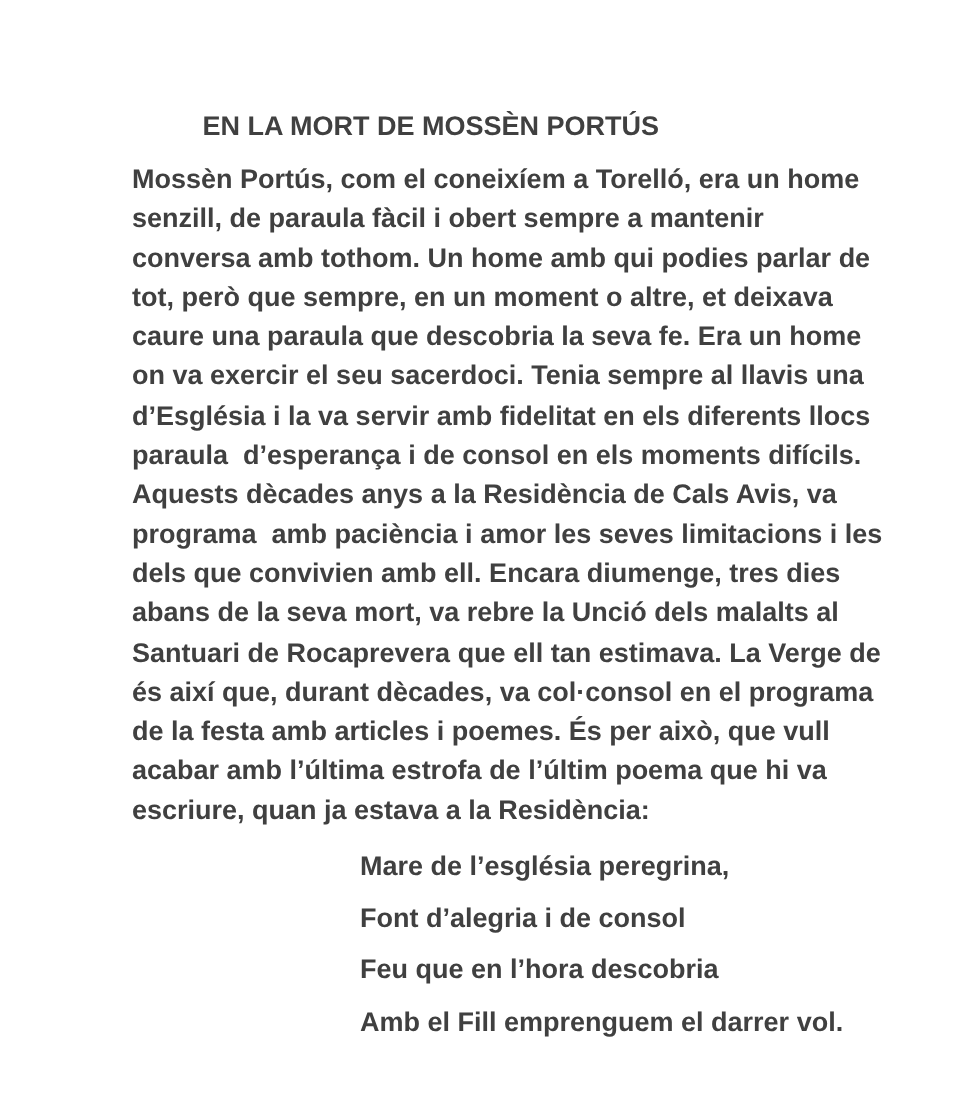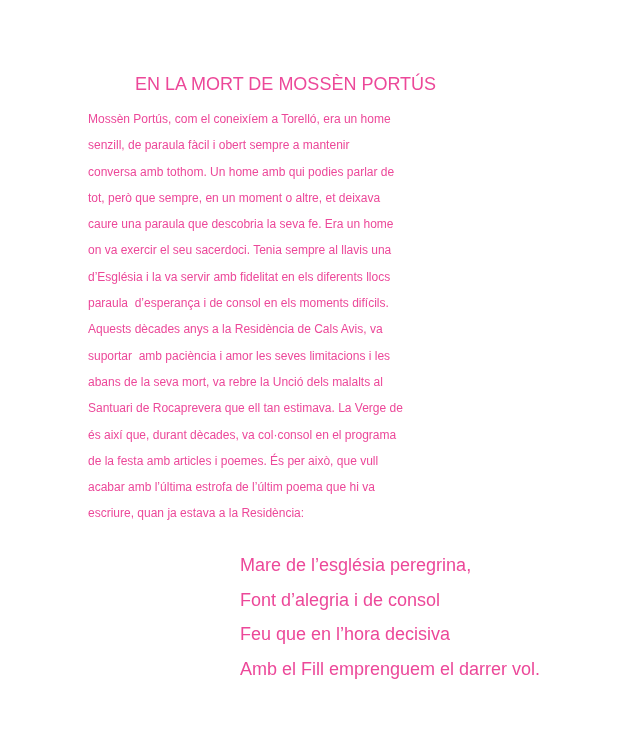--- a/index.html
+++ b/index.html
@@ -23,59 +23,60 @@
     font-size: 18px;
     line-height: 26px;
     white-space: pre;
   }
   .para {
     position: absolute;
     left: 88px;
     top: 106px;
   }
   .para .line {
-    font-size: 12px;
+    font-size: 18px;
     line-height: 26.3px;
     white-space: pre;
   }
   .poem {
     position: absolute;
     left: 240px;
-    top: 548px;
+    top: 560px;
   }
   .poem .line {
     font-size: 18px;
     line-height: 34.5px;
     white-space: pre;
   }
 </style>
 </head>
 <body>
 
-<div class="doc" style="background: rgb(255, 255, 255); color: #ec4899;">
+<div class="doc" style="background: rgb(255, 255, 255); color: #404040; font-weight: bold;">
   <div class="title">EN LA MORT DE MOSSÈN PORTÚS</div>
 
   <div class="para">
       <div class="line">Mossèn Portús, com el coneixíem a Torelló, era un home</div>
       <div class="line">senzill, de paraula fàcil i obert sempre a mantenir</div>
       <div class="line">conversa amb tothom. Un home amb qui podies parlar de</div>
       <div class="line">tot, però que sempre, en un moment o altre, et deixava</div>
       <div class="line">caure una paraula que descobria la seva fe. Era un home</div>
       <div class="line">on va exercir el seu sacerdoci. Tenia sempre al llavis una</div>
       <div class="line">d’Església i la va servir amb fidelitat en els diferents llocs</div>
       <div class="line">paraula  d’esperança i de consol en els moments difícils.</div>
       <div class="line">Aquests dècades anys a la Residència de Cals Avis, va</div>
-      <div class="line">suportar  amb paciència i amor les seves limitacions i les</div>
+      <div class="line">programa  amb paciència i amor les seves limitacions i les</div>
+      <div class="line">dels que convivien amb ell. Encara diumenge, tres dies</div>
       <div class="line">abans de la seva mort, va rebre la Unció dels malalts al</div>
       <div class="line">Santuari de Rocaprevera que ell tan estimava. La Verge de</div>
       <div class="line">és així que, durant dècades, va col·consol en el programa</div>
       <div class="line">de la festa amb articles i poemes. És per això, que vull</div>
       <div class="line">acabar amb l’última estrofa de l’últim poema que hi va</div>
       <div class="line">escriure, quan ja estava a la Residència:</div>
     </div>
 
   <div class="poem">
       <div class="line">Mare de l’església peregrina,</div>
       <div class="line">Font d’alegria i de consol</div>
-      <div class="line">Feu que en l’hora decisiva</div>
+      <div class="line">Feu que en l’hora descobria</div>
       <div class="line">Amb el Fill emprenguem el darrer vol.</div>
     </div>
 </div>
 
 </body></html>

